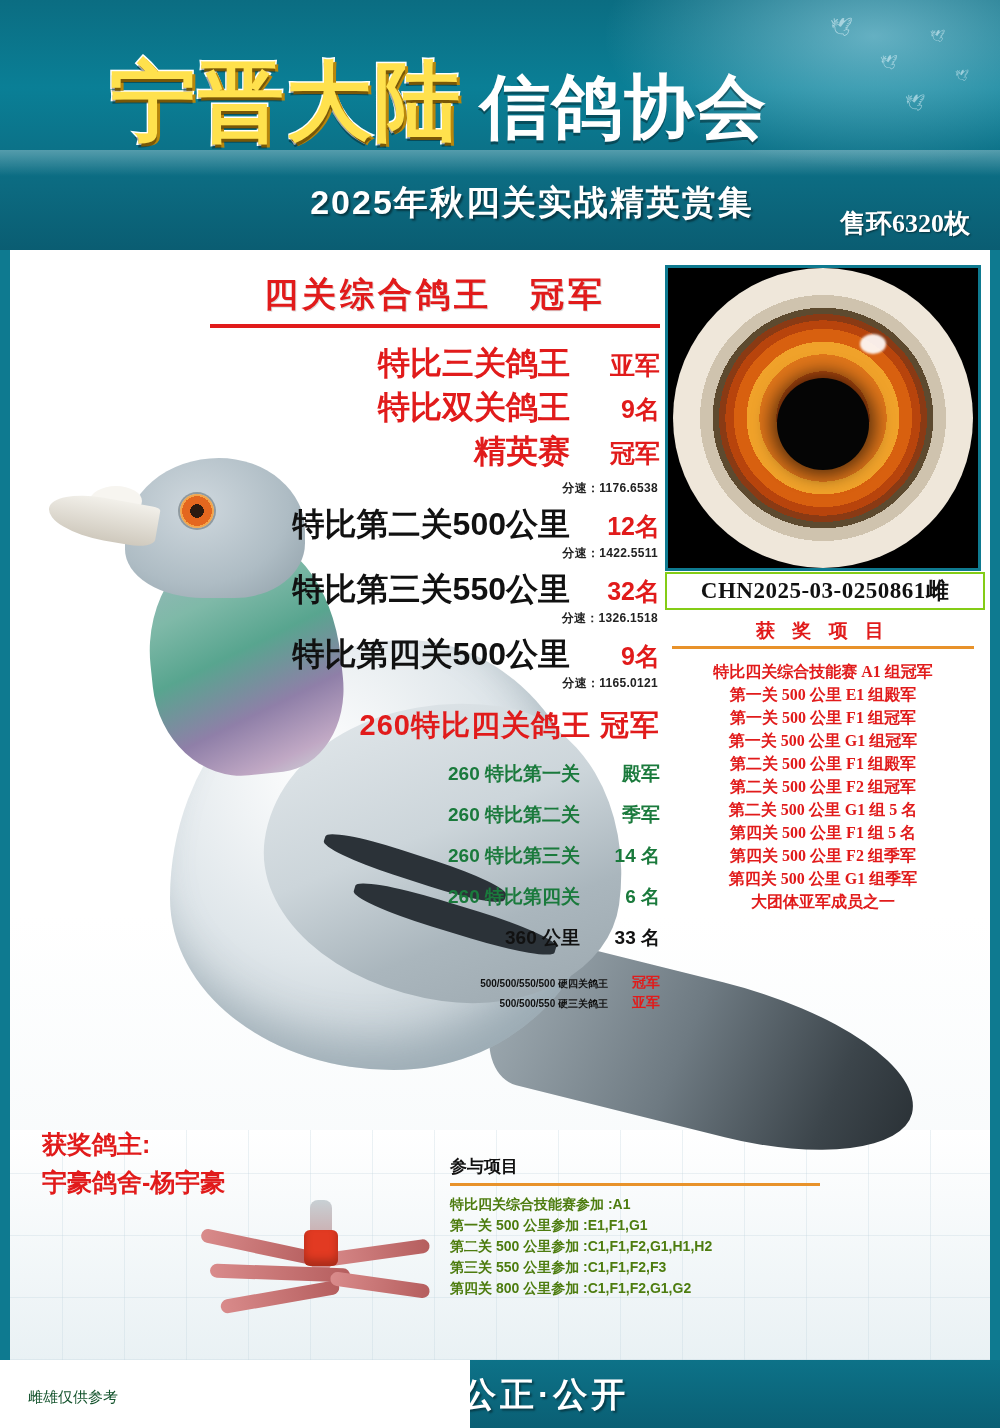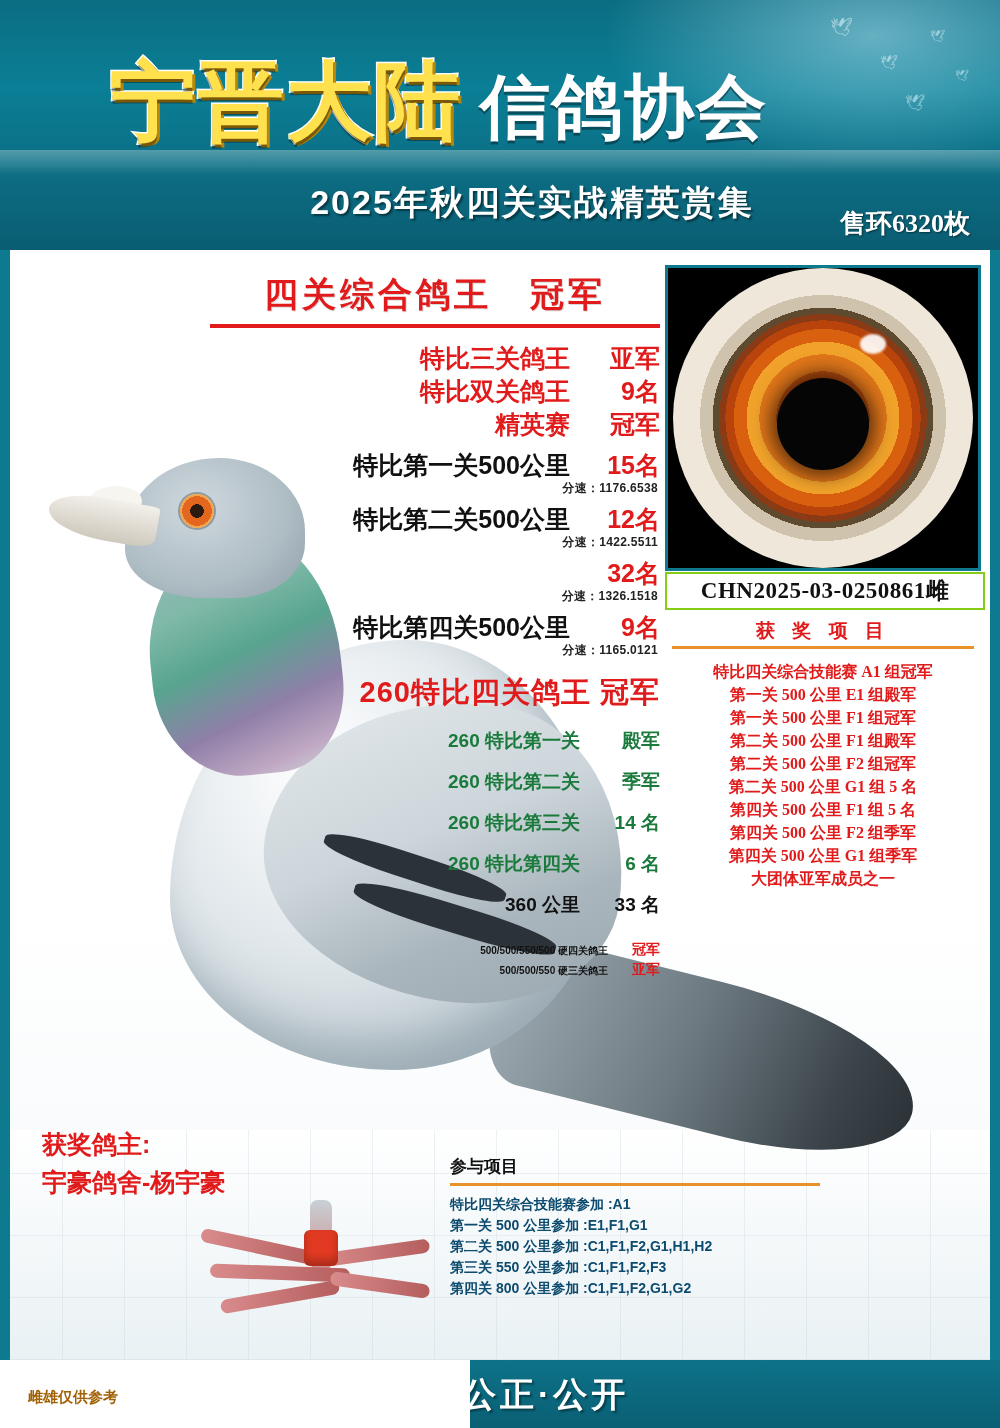--- a/index.html
+++ b/index.html
@@ -135,21 +135,21 @@
   }
 
   
   .results{position:absolute;left:210px;top:272px;width:450px;}
   .r-title{
     font-size:34px;font-weight:bold;color:#e11b1b;letter-spacing:4px;text-align:center;
     text-shadow:1px 1px 0 rgba(0,0,0,.15);
   }
   .r-underline{height:4px;background:#e11b1b;margin:6px 0 14px 0;}
   .row{display:flex;align-items:baseline;justify-content:flex-end;gap:16px;}
-  .row .lbl{font-size:25px;font-weight:bold;}
+  .row .lbl{font-size:32px;font-weight:bold;}
   .row .val{font-size:25px;font-weight:bold;width:74px;text-align:right;}
   .red{color:#e11b1b;}
   .black{color:#111111;}
   .green{color:#1a7a3c;}
   .speed{
     text-align:right;font-size:12px;color:#222;font-weight:bold;
     margin:-2px 2px 6px 0;letter-spacing:.3px;
   }
   .r-title2{
     font-size:29px;font-weight:bold;color:#e11b1b;text-align:right;margin:14px 0 8px 0;letter-spacing:1px;
@@ -212,34 +212,34 @@
   .owner{
     position:absolute;left:42px;top:1125px;color:#e11b1b;font-size:25px;font-weight:bold;line-height:38px;
   }
 
   
   .part{
     position:absolute;left:450px;top:1155px;width:420px;
   }
   .part-title{font-size:17px;font-weight:bold;color:#111;}
   .part-rule{height:3px;background:#e8922a;margin:5px 0 8px 0;width:370px;}
-  .part-line{font-size:14px;color:#0c4a6e;line-height:21px;font-weight:bold;}
+  .part-line{font-size:14px;color:#4d7c0f;line-height:21px;font-weight:bold;}
 
   
   .footer{
     position:absolute;left:0;top:1360px;width:1000px;height:68px;
     background:linear-gradient(180deg,#0d7288,#0a5f74);
   }
   .footer .slogan{
     position:absolute;left:0;top:0;width:1000px;height:68px;line-height:68px;text-align:center;
     color:#ffffff;font-size:34px;font-weight:bold;letter-spacing:4px;
     text-shadow:2px 2px 2px rgba(0,0,0,.4);
   }
   .note{
-    position:absolute;left:28px;top:1388px;color:#a16207;font-size:15px;font-weight:bold;
+    position:absolute;left:28px;top:1388px;color:#14532d;font-size:15px;font-weight:normal;
   }
   .footwhite{
     position:absolute;left:0;top:1360px;width:470px;height:68px;background:#ffffff;
   }
 </style>
 </head>
 <body>
 
 <div class="poster">
 
@@ -300,33 +300,30 @@
       <span class="lbl red">特比双关鸽王</span>
       <span class="val red">9名</span>
     </div>
     <div class="row">
       <span class="lbl red">精英赛</span>
       <span class="val red">冠军</span>
     </div>
 
     <div style="height:8px"></div>
 
-    <div class="row">
-      <span class="lbl black">特比第一关500公里</span>
-      <span class="val red">15名</span>
-    </div>
     <div class="speed">分速：1176.6538</div>
 
     <div class="row">
       <span class="lbl black">特比第二关500公里</span>
       <span class="val red">12名</span>
     </div>
     <div class="speed">分速：1422.5511</div>
 
     <div class="row">
+      <span class="lbl black">特比第三关550公里</span>
       <span class="val red">32名</span>
     </div>
     <div class="speed">分速：1326.1518</div>
 
     <div class="row">
       <span class="lbl black">特比第四关500公里</span>
       <span class="val red">9名</span>
     </div>
     <div class="speed">分速：1165.0121</div>
 
@@ -370,20 +367,21 @@
     <div class="eye-pupil"></div>
     <div class="eye-spec"></div>
   </div>
   <div class="ringno">CHN2025-03-0250861雌</div>
   <div class="awards-head">获 奖 项 目</div>
   <div class="awards-rule"></div>
   <div class="awards">
     <div>特比四关综合技能赛 A1 组冠军</div>
     <div>第一关 500 公里 E1 组殿军</div>
     <div>第一关 500 公里 F1 组冠军</div>
+    <div>第一关 500 公里 G1 组冠军</div>
     <div>第二关 500 公里 F1 组殿军</div>
     <div>第二关 500 公里 F2 组冠军</div>
     <div>第二关 500 公里 G1 组 5 名</div>
     <div>第四关 500 公里 F1 组 5 名</div>
     <div>第四关 500 公里 F2 组季军</div>
     <div>第四关 500 公里 G1 组季军</div>
     <div>大团体亚军成员之一</div>
   </div>
 
   <div class="owner">

